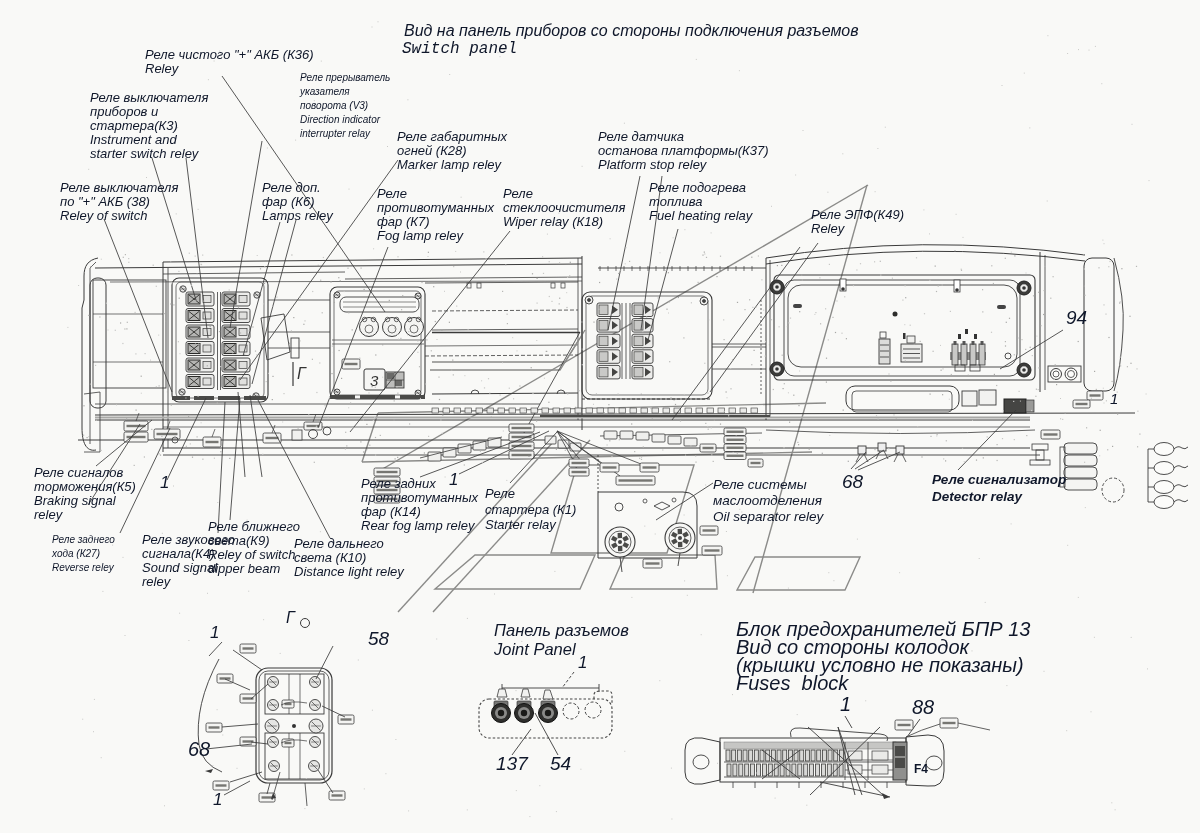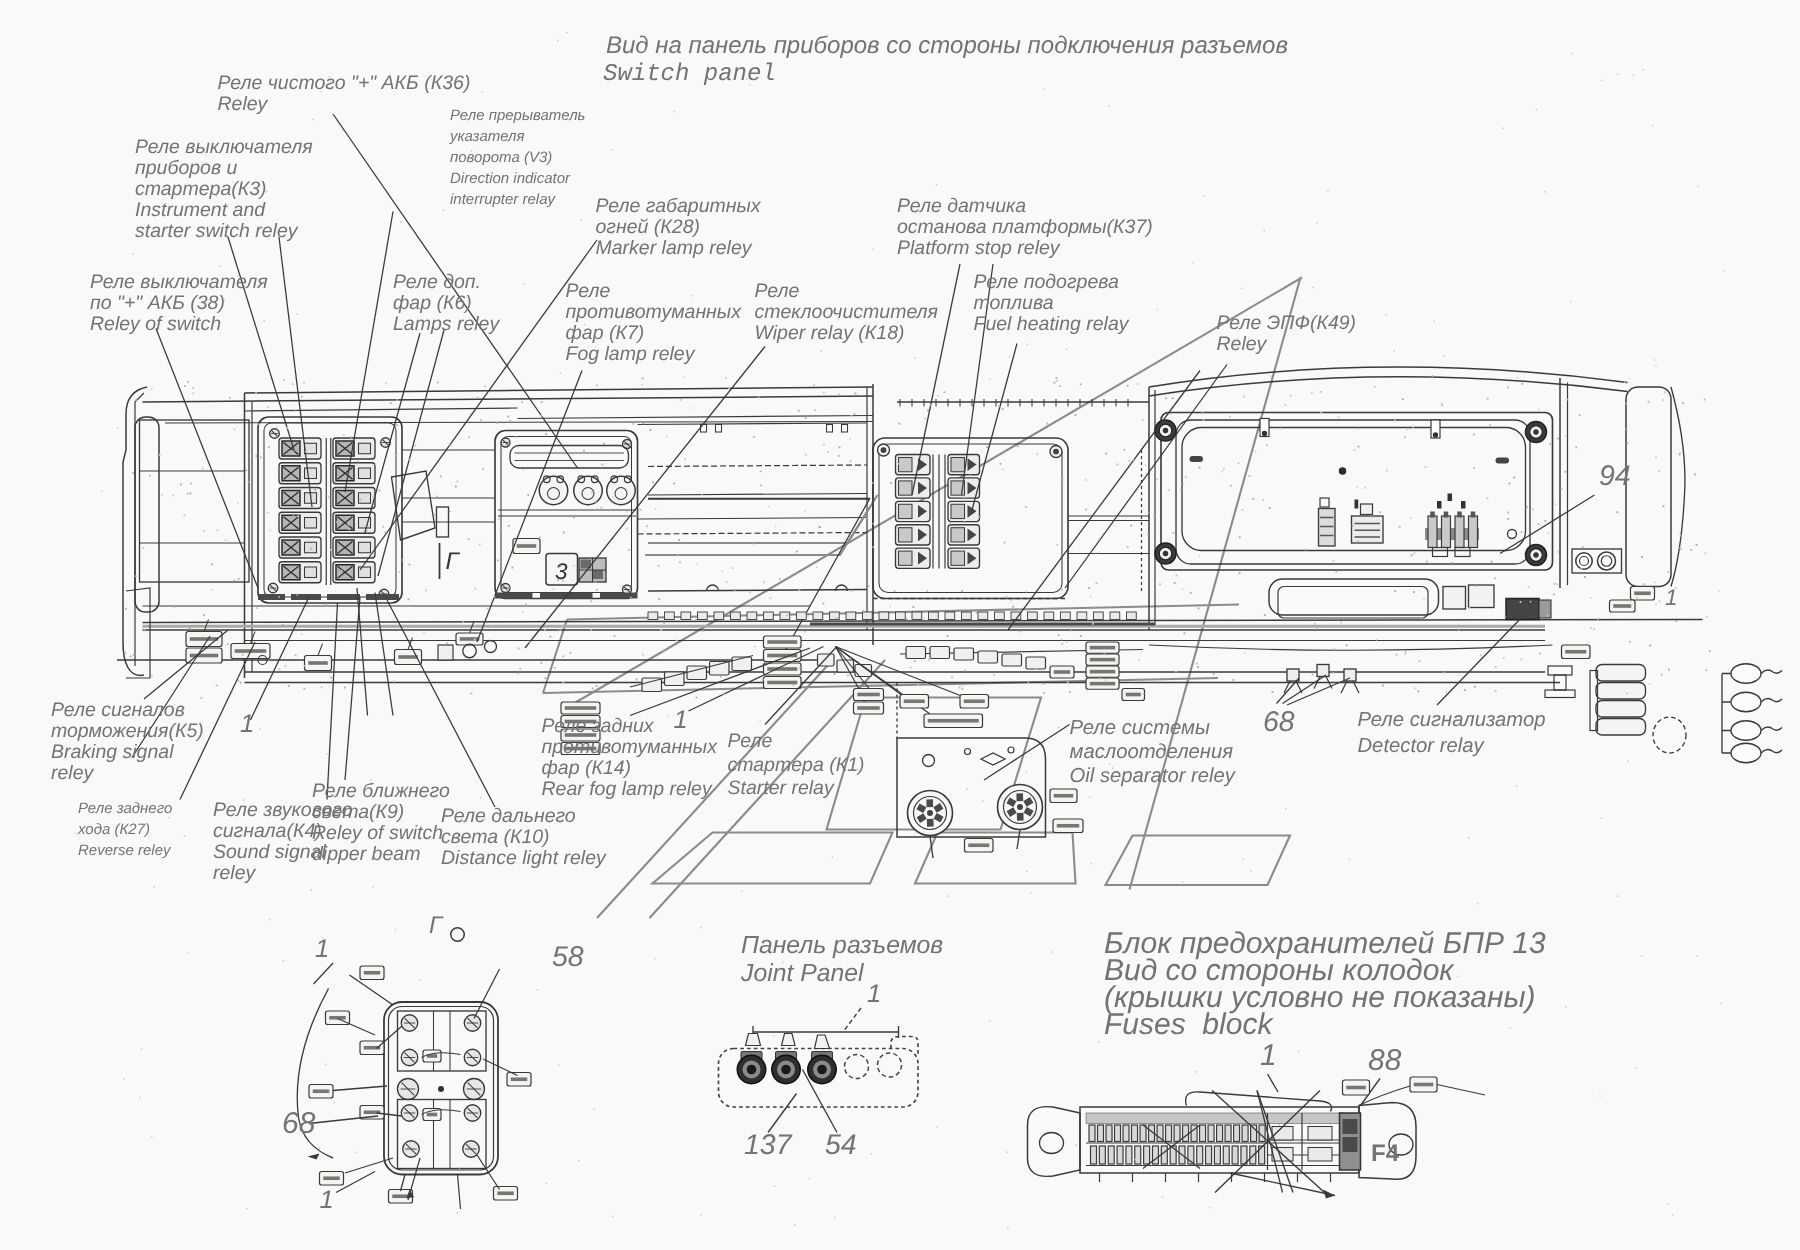--- a/index.html
+++ b/index.html
@@ -1,16 +1,16 @@
 <!DOCTYPE html>
 <html><head><meta charset="utf-8">
 <style>
 html,body{margin:0;padding:0;}
 body{width:1200px;height:833px;background:#f9f9f7;position:relative;overflow:hidden;}
-.lb{position:absolute;font-family:"Liberation Sans",sans-serif;font-style:italic;color:#737373;white-space:pre;}
+.lb{position:absolute;font-family:"Liberation Sans",sans-serif;font-style:italic;color:#0f172a;white-space:pre;}
 svg{position:absolute;left:0;top:0;filter:blur(0.28px);}
 </style></head>
 <body>
 <svg width="1200" height="833" viewBox="0 0 1200 833">
 <line x1="868" y1="185" x2="374" y2="474" stroke="#8b8b89" stroke-width="1.4"></line>
 <line x1="867" y1="185" x2="753" y2="593" stroke="#8b8b89" stroke-width="1.4"></line>
 <path d="M378,413 L826,403" stroke="#8b8b89" stroke-width="1.4" fill="none"></path>
 <path d="M362,462 L812,452" stroke="#8b8b89" stroke-width="1.4" fill="none"></path>
 <line x1="378" y1="413" x2="362" y2="462" stroke="#8b8b89" stroke-width="1.4"></line>
 <path d="M577,465 H694 L667,553 H551 Z" stroke="#8b8b89" stroke-width="1.4" fill="none"></path>
@@ -1522,30 +1522,30 @@
 <div class="lb" style="left:649px;top:181px;font-size:13px;line-height:14px;">Реле подогрева<br>топлива<br>Fuel heating relay</div>
 <div class="lb" style="left:811px;top:208px;font-size:13px;line-height:14px;">Реле ЭПФ(К49)<br>Reley</div>
 <div class="lb" style="left:34px;top:466px;font-size:13px;line-height:14px;">Реле сигналов<br>торможения(К5)<br>Braking signal<br>reley</div>
 <div class="lb" style="left:52px;top:533px;font-size:10px;line-height:14px;">Реле заднего<br>хода (К27)<br>Reverse reley</div>
 <div class="lb" style="left:142px;top:533px;font-size:13px;line-height:14px;">Реле звукового<br>сигнала(К4)<br>Sound signal<br>reley</div>
 <div class="lb" style="left:208px;top:476px;font-size:13px;line-height:14px;margin-top:44px;">Реле ближнего<br>света(К9)<br>Reley of switch<br>dipper beam</div>
 <div class="lb" style="left:294px;top:537px;font-size:13px;line-height:14px;">Реле дальнего<br>света (К10)<br>Distance light reley</div>
 <div class="lb" style="left:361px;top:477px;font-size:13px;line-height:14px;">Реле задних<br>противотуманных<br>фар (К14)<br>Rear fog lamp reley</div>
 <div class="lb" style="left:485px;top:486px;font-size:13px;line-height:15.5px;">Реле<br>стартера (К1)<br>Starter relay</div>
 <div class="lb" style="left:713px;top:477px;font-size:13.5px;line-height:16px;">Реле системы<br>маслоотделения<br>Oil separator reley</div>
-<div class="lb" style="left:905px;top:471px;font-size:13.5px;line-height:17px;">Реле сигнализатор<br>Detector relay</div>
+<div class="lb" style="left:932px;top:471px;font-size:13.5px;line-height:17px;font-weight:bold;">Реле сигнализатор<br>Detector relay</div>
 <div class="lb" style="left:494px;top:621px;font-size:16.5px;line-height:19px;">Панель разъемов<br>Joint Panel</div>
 <div class="lb" style="left:736px;top:620px;font-size:20px;line-height:18px;">Блок предохранителей БПР 13<br>Вид со стороны колодок<br>(крышки условно не показаны)<br>Fuses  block</div>
 <div class="lb" style="left:160px;top:474px;font-size:17px;line-height:17px;">1</div>
 <div class="lb" style="left:449px;top:471px;font-size:17px;line-height:17px;">1</div>
 <div class="lb" style="left:842px;top:472px;font-size:19px;line-height:19px;">68</div>
 <div class="lb" style="left:1066px;top:308px;font-size:19px;line-height:19px;">94</div>
 <div class="lb" style="left:1110px;top:391px;font-size:15px;line-height:15px;">1</div>
 <div class="lb" style="left:188px;top:739px;font-size:20px;line-height:20px;">68</div>
 <div class="lb" style="left:210px;top:624px;font-size:17px;line-height:17px;">1</div>
 <div class="lb" style="left:323px;top:629px;font-size:19px;line-height:19px;margin-left:45px;">58</div>
 <div class="lb" style="left:213px;top:791px;font-size:17px;line-height:17px;">1</div>
 <div class="lb" style="left:286px;top:610px;font-size:16px;line-height:16px;">Г</div>
 <div class="lb" style="left:578px;top:654px;font-size:17px;line-height:17px;">1</div>
 <div class="lb" style="left:496px;top:754px;font-size:19px;line-height:19px;">137</div>
 <div class="lb" style="left:550px;top:754px;font-size:19px;line-height:19px;">54</div>
 <div class="lb" style="left:840px;top:694px;font-size:20px;line-height:20px;">1</div>
 <div class="lb" style="left:912px;top:697px;font-size:20px;line-height:20px;">88</div>
-<div class="lb" style="left:914px;top:763px;font-size:16px;font-style:normal;font-weight:bold;line-height:13px;">F4</div>
+<div class="lb" style="left:914px;top:763px;font-size:12px;font-style:normal;font-weight:bold;line-height:13px;">F4</div>
 </body></html>

